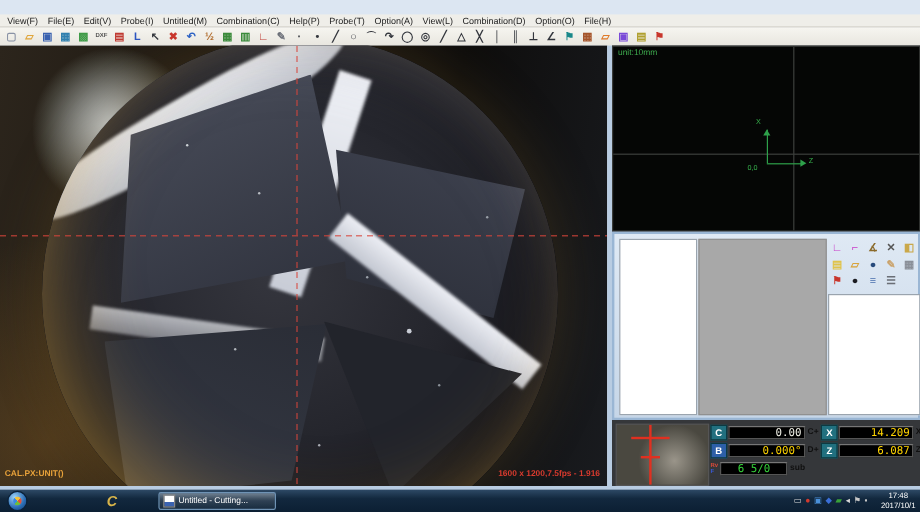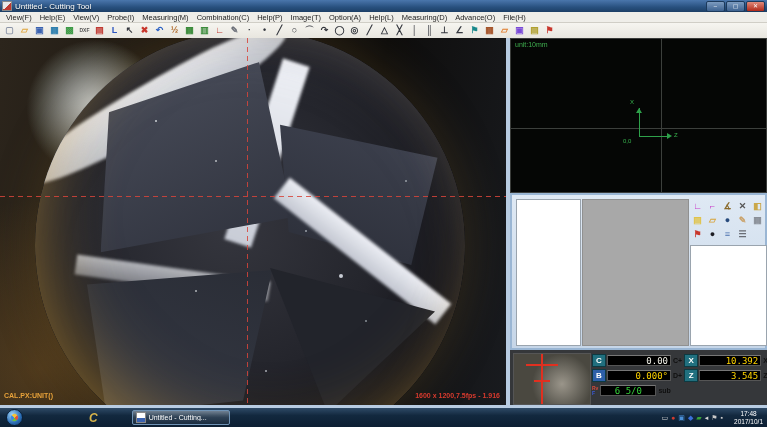--- a/index.html
+++ b/index.html
@@ -117,44 +117,35 @@
   .taskbtn-label{color:#fff;font-size:7px;white-space:nowrap;overflow:hidden;}
   .tray{position:absolute;right:44px;display:flex;align-items:center;gap:3px;}
   .tray-ico{font-size:7px;line-height:10px;}
   .clock{position:absolute;right:4px;text-align:center;color:#fff;font-size:6.5px;line-height:8px;}
 </style>
 </head>
 <body>
 
 <div class="screen">
 
-  <div class="titlebar">
-    <span class="app-ico"></span>
-    <span class="title-text">Untitled - Cutting Tool</span>
-    <span class="win-ctrls">
-      <span class="wbtn">–</span>
-      <span class="wbtn">▢</span>
-      <span class="wbtn close">✕</span>
-    </span>
-  </div>
 
   <div class="menubar">
 
   <span class="menu-item">View(F)</span>
-      <span class="menu-item">Help(E)</span>
-      <span class="menu-item">View(V)</span>
+      <span class="menu-item">File(E)</span>
+      <span class="menu-item">Edit(V)</span>
       <span class="menu-item">Probe(I)</span>
-      <span class="menu-item">Measuring(M)</span>
+      <span class="menu-item">Untitled(M)</span>
       <span class="menu-item">Combination(C)</span>
       <span class="menu-item">Help(P)</span>
-      <span class="menu-item">Image(T)</span>
+      <span class="menu-item">Probe(T)</span>
       <span class="menu-item">Option(A)</span>
-      <span class="menu-item">Help(L)</span>
-      <span class="menu-item">Measuring(D)</span>
-      <span class="menu-item">Advance(O)</span>
+      <span class="menu-item">View(L)</span>
+      <span class="menu-item">Combination(D)</span>
+      <span class="menu-item">Option(O)</span>
       <span class="menu-item">File(H)</span>
     </div>
 
   <div class="toolbar">
 
   <span class="tbtn" style="color: rgb(138, 147, 166);">▢</span>
       <span class="tbtn" style="color: rgb(224, 166, 60);">▱</span>
       <span class="tbtn" style="color: rgb(58, 98, 176);">▣</span>
       <span class="tbtn" style="color: rgb(47, 127, 174);">▦</span>
       <span class="tbtn" style="color: rgb(61, 154, 70);">▩</span>
@@ -252,29 +243,29 @@
     <div class="thumb">
       <div class="thumb-v"></div>
       <div class="thumb-h1"></div>
       <div class="thumb-h2"></div>
     </div>
     <div class="rrow r1">
       <span class="chip teal">C</span>
       <span class="disp w1 wht">0.00</span>
       <span class="sfx">C+</span>
       <span class="chip teal">X</span>
-      <span class="disp w2 yel">10.392</span>
+      <span class="disp w2 yel">14.209</span>
       <span class="sfx">X, X+</span>
     </div>
     <div class="rrow r2">
       <span class="chip blue">B</span>
       <span class="disp w1 yel">0.000°</span>
       <span class="sfx">D+</span>
       <span class="chip teal">Z</span>
-      <span class="disp w2 yel">3.545</span>
+      <span class="disp w2 yel">6.087</span>
       <span class="sfx">Z, Z+</span>
     </div>
     <div class="rrow r3">
       <span class="minilab">
         <span class="t">Rv</span>
         <span class="b">F</span>
       </span>
       <span class="disp w3 grn">6  5/0</span>
       <span class="sfx">sub</span>
     </div>

